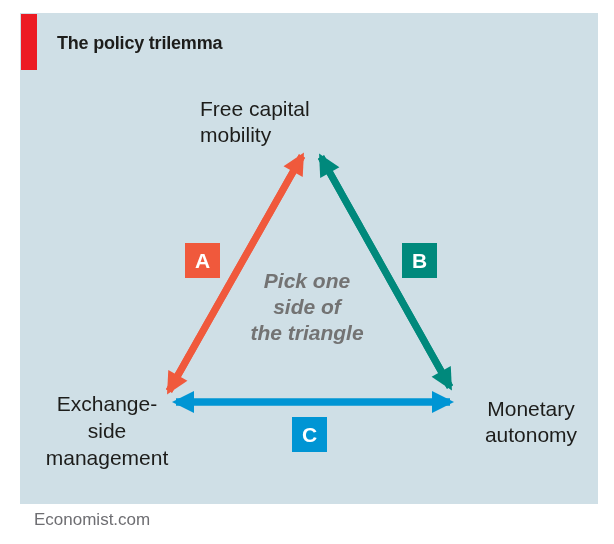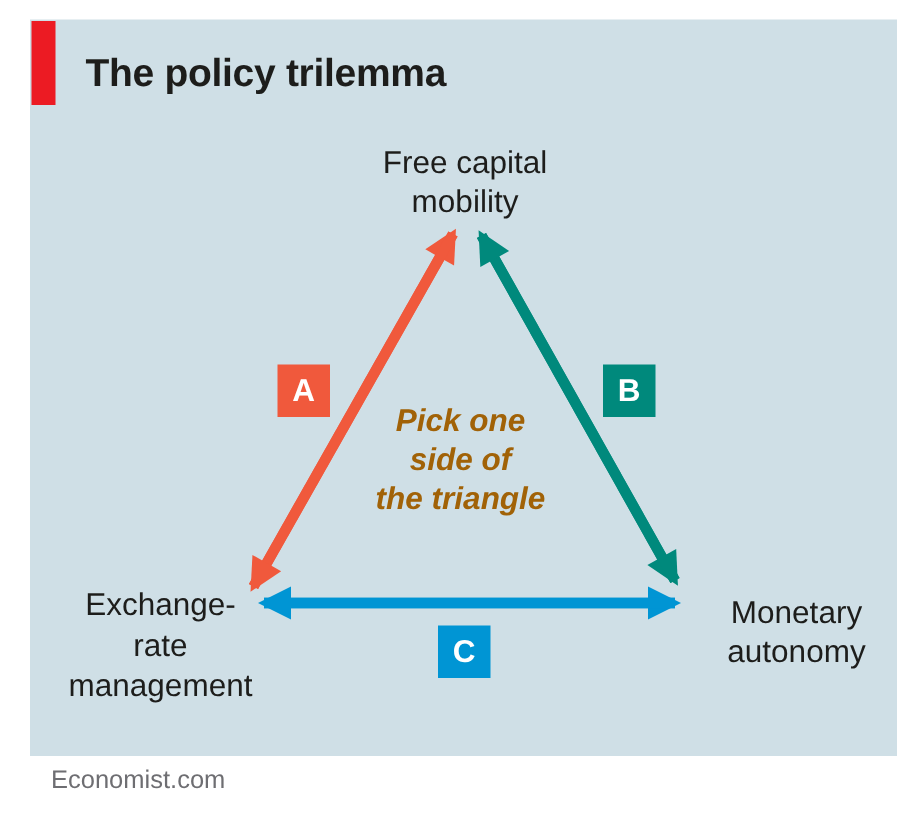--- a/index.html
+++ b/index.html
@@ -26,55 +26,55 @@
     left: 21px;
     top: 14px;
     width: 16px;
     height: 56px;
   }
   .chart-title {
     position: absolute;
     left: 57px;
     top: 33px;
     margin: 0;
-    font-size: 26px;
+    font-size: 18px;
     font-weight: 700;
     letter-spacing: -0.2px;
     color: #1d1d1b;
     white-space: nowrap;
   }
   .arrows-svg {
     position: absolute;
     left: 0;
     top: 0;
     width: 614px;
     height: 544px;
     pointer-events: none;
   }
   .vertex {
     position: absolute;
     color: #1d1d1b;
     font-size: 21px;
     line-height: 26px;
     white-space: pre-line;
   }
-  .vertex-top   { left: 200px; top: 96px;  width: 220px; text-align: center; }
+  .vertex-top   { left: 200px; top: 96px;  width: 220px; text-align: left; }
   .vertex-bl    { left: 27px;  top: 390px; width: 160px; text-align: center; line-height: 27px; }
   .vertex-br    { left: 461px; top: 396px; width: 140px; text-align: center; }
   .center-note {
     position: absolute;
     left: 221px;
     top: 268px;
     width: 172px;
     text-align: center;
     font-size: 21px;
     line-height: 26px;
     font-style: italic;
     font-weight: 700;
-    color: #a16207;
+    color: #737373;
     white-space: pre-line;
   }
   .edge-box {
     position: absolute;
     width: 35px;
     height: 35px;
     display: flex;
     align-items: center;
     justify-content: center;
     color: #ffffff;
@@ -130,21 +130,21 @@
     <g>
       <line x1="176" y1="402" x2="450" y2="402" stroke-width="7" marker-end="url(#ah-c)" stroke="#0095d4"></line>
       <line x1="450" y1="402" x2="176" y2="402" stroke-width="7" marker-end="url(#ah-c)" stroke="#0095d4"></line>
     </g>
   </svg>
 
   <div class="vertex vertex-top">Free capital
 mobility</div>
 
   <div class="vertex vertex-bl">Exchange-
-rate
+side
 management</div>
 
   <div class="vertex vertex-br">Monetary
 autonomy</div>
 
   <div class="center-note">Pick one
 side of
 the triangle</div>
 
   <div class="edge-box edge-box-a" style="background-color: rgb(240, 89, 60);">A</div>

